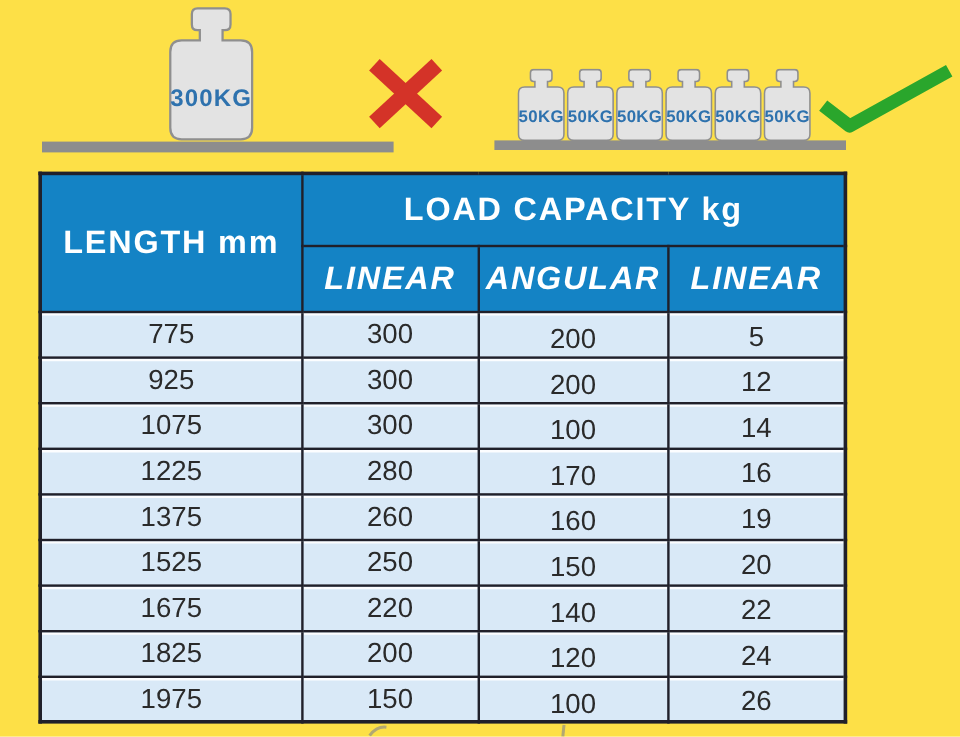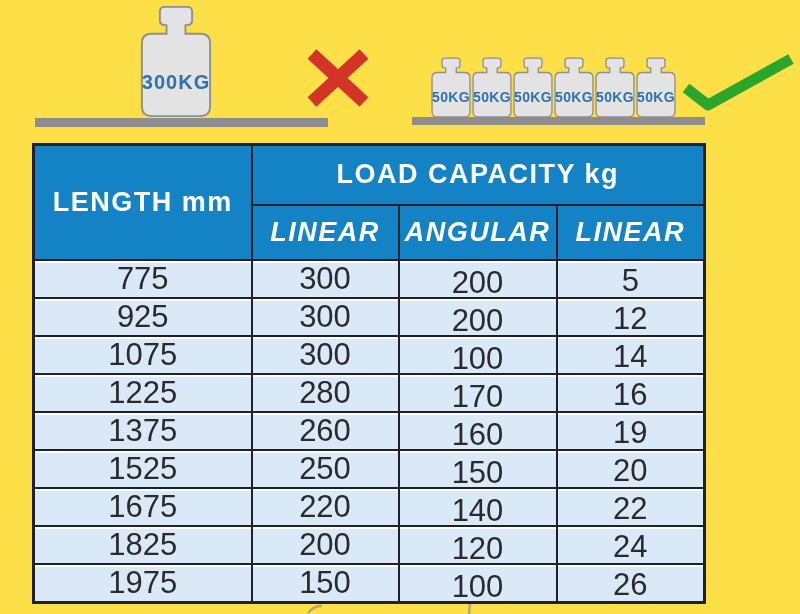--- a/index.html
+++ b/index.html
@@ -43,21 +43,21 @@
     border:2px solid var(--line);text-align:center;vertical-align:middle;padding:0;
   }
   .cap-table thead th{
     background:var(--header-bg);color:#ffffff;font-weight:bold;
     font-size:27px;letter-spacing:1.5px;
   }
   .hrow-1{height:60px;}
   .hrow-2{height:55px;font-style:italic;}
   .cap-table tbody tr{height:38px;}
   .cap-table tbody td{
-    background:var(--row-bg);color:var(--row-text);font-size:31px;
+    background:var(--row-bg);color:var(--row-text);font-size:23px;
     box-shadow:inset 0 2px 0 rgba(255,255,255,0.9);
   }
   .cap-table tbody td span{display:inline-block;}
   .cell-angular span{transform:translateY(4px);}
   .cell-slats span{transform:translateY(2px);}
   .cut-mark{position:absolute;opacity:0.65;}
 </style>
 </head>
 <body>
 

